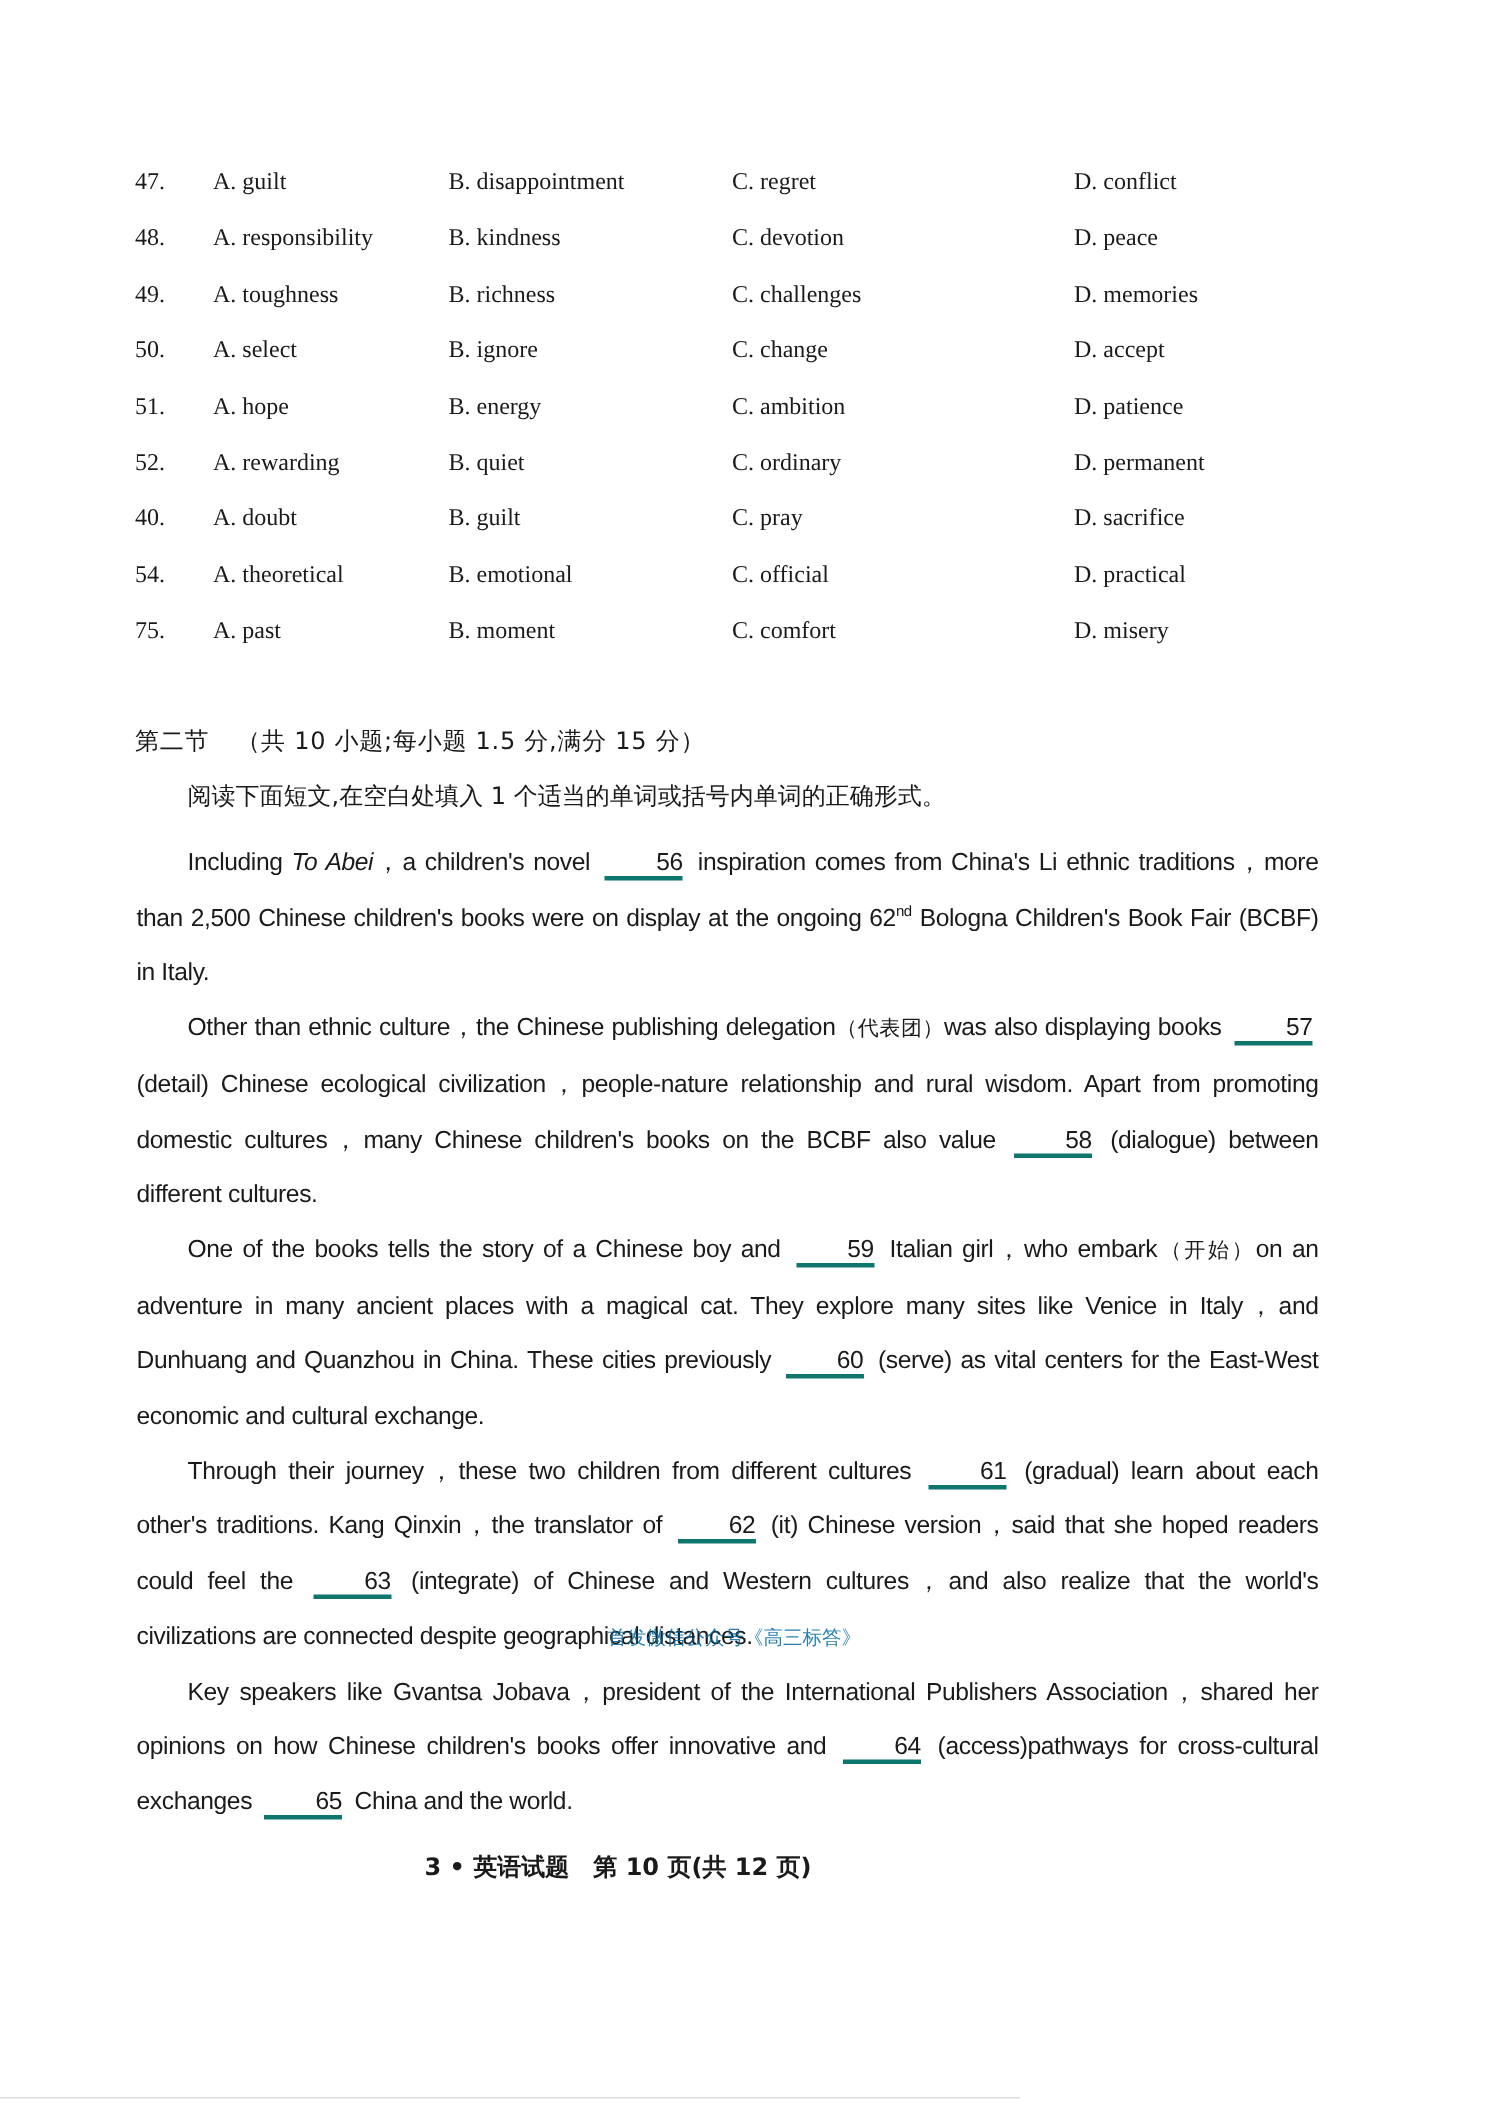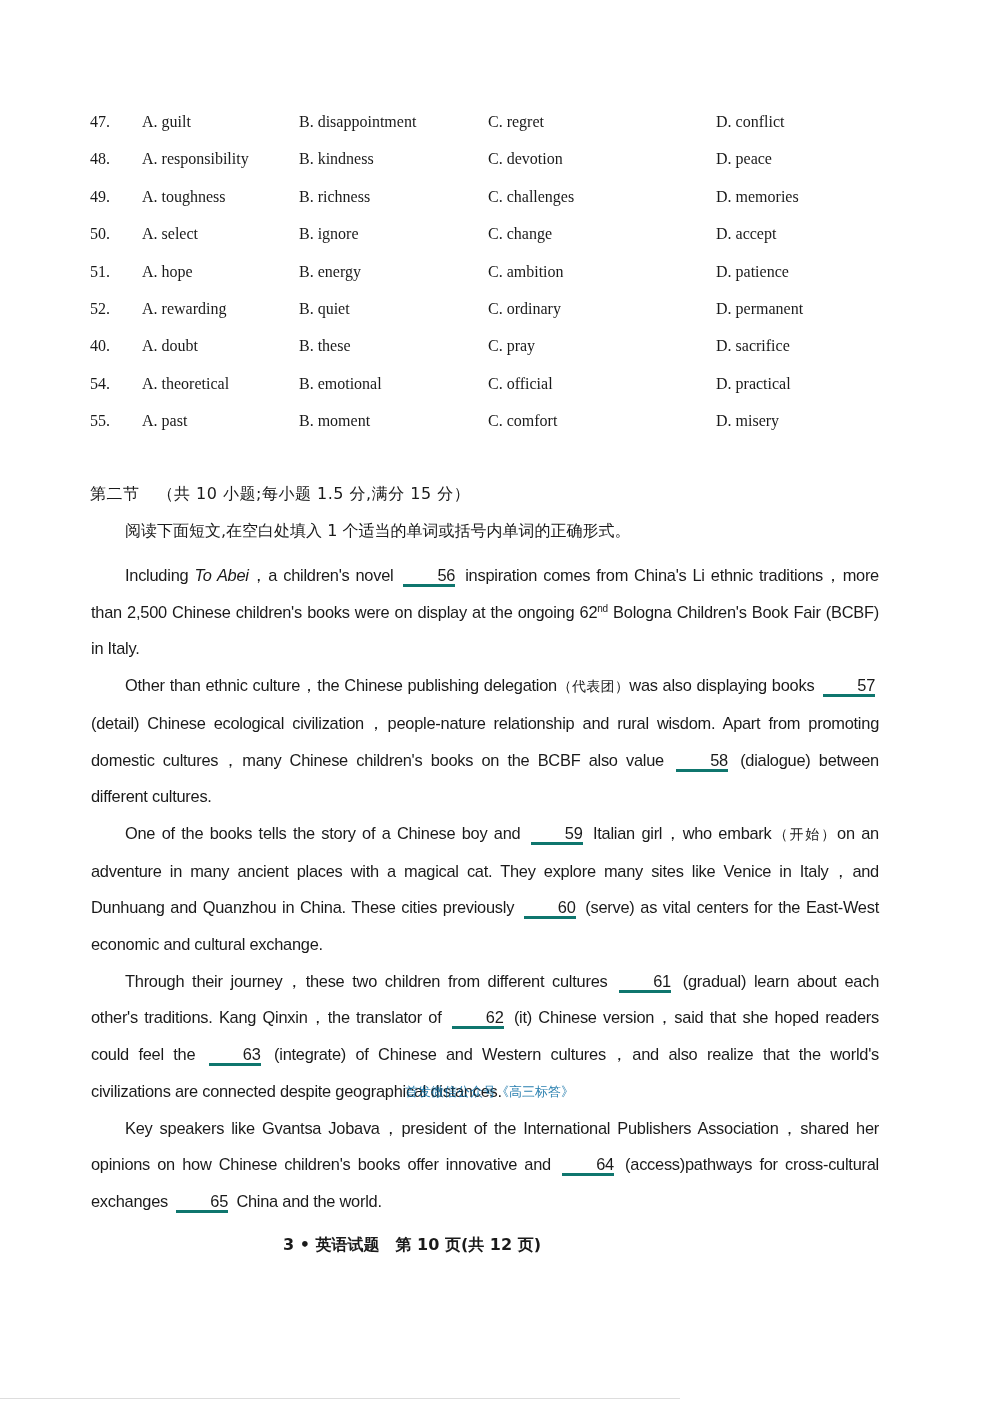--- a/index.html
+++ b/index.html
@@ -98,33 +98,33 @@
   <div class="opt-row">
     <span class="q-num">52.</span>
     <span class="opt-a">A. rewarding</span>
     <span class="opt-b">B. quiet</span>
     <span class="opt-c">C. ordinary</span>
     <span class="opt-d">D. permanent</span>
   </div>
   <div class="opt-row">
     <span class="q-num">40.</span>
     <span class="opt-a">A. doubt</span>
-    <span class="opt-b">B. these</span>
+    <span class="opt-b">B. guilt</span>
     <span class="opt-c">C. pray</span>
     <span class="opt-d">D. sacrifice</span>
   </div>
   <div class="opt-row">
     <span class="q-num">54.</span>
     <span class="opt-a">A. theoretical</span>
     <span class="opt-b">B. emotional</span>
     <span class="opt-c">C. official</span>
     <span class="opt-d">D. practical</span>
   </div>
   <div class="opt-row">
-    <span class="q-num">55.</span>
+    <span class="q-num">75.</span>
     <span class="opt-a">A. past</span>
     <span class="opt-b">B. moment</span>
     <span class="opt-c">C. comfort</span>
     <span class="opt-d">D. misery</span>
   </div>
 </div>
 
 <div class="section-heading">
   <span>第二节</span><span class="gap"></span><span>（共 10 小题;每小题 1.5 分,满分 15 分）</span>
 </div>

